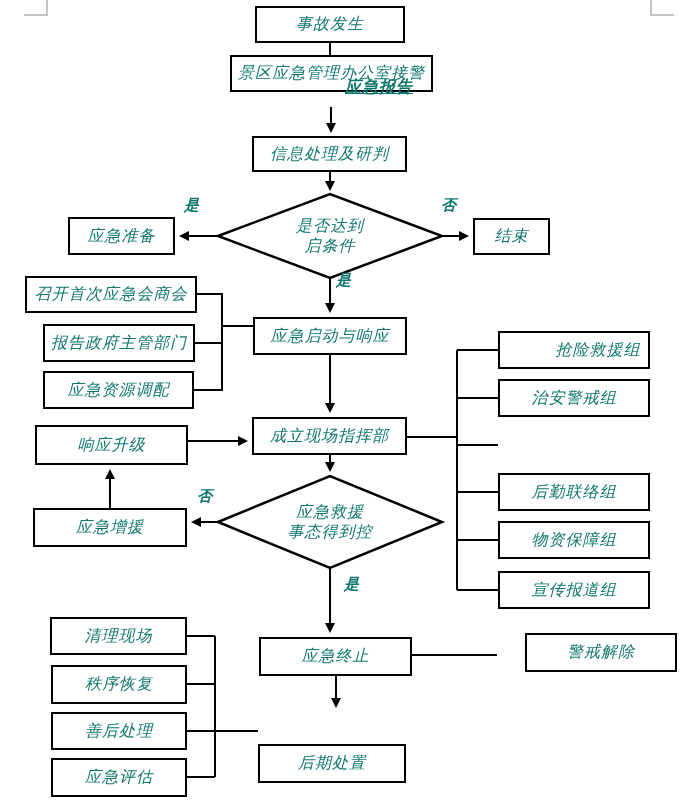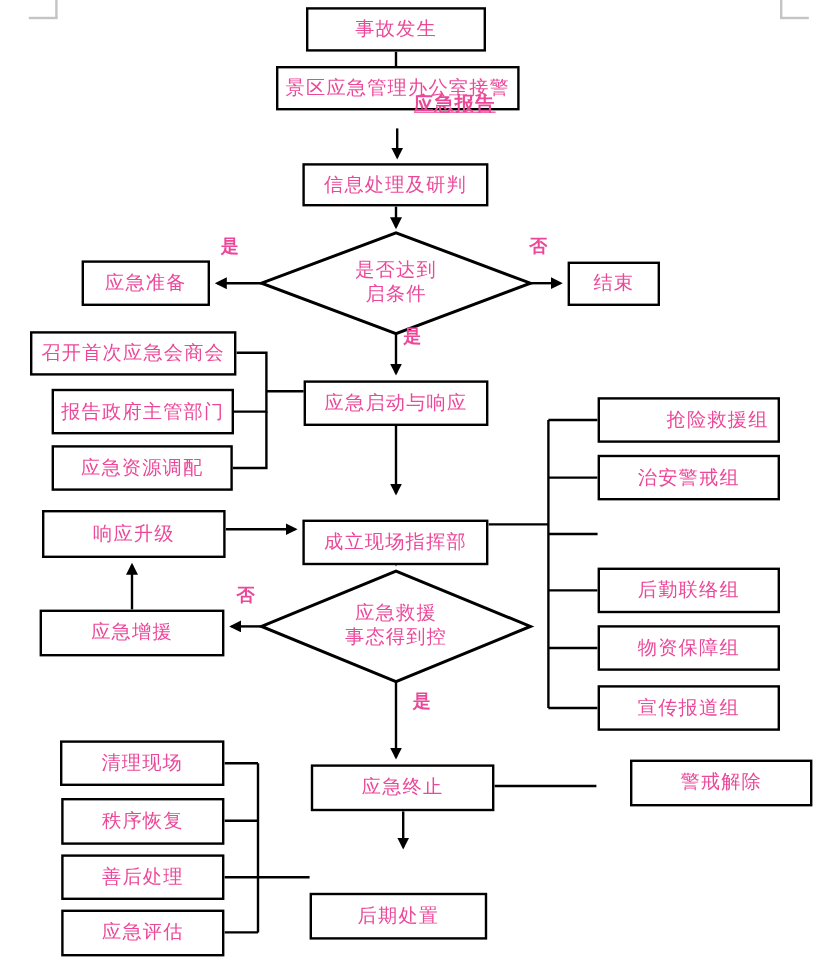--- a/index.html
+++ b/index.html
@@ -1,22 +1,23 @@
 <!DOCTYPE html>
 <html><head>
 <meta charset="utf-8">
 <style>
   html, body { margin:0; padding:0; background:#ffffff; }
   .canvas {
     position: relative;
     width: 688px; height: 811px;
     background: #ffffff;
     font-family: "Liberation Sans", "DejaVu Sans", sans-serif;
-    color: #ec4899;
+    color: #0f766e;
     overflow: hidden;
+    font-style: italic;
   }
   svg.wires { position:absolute; left:0; top:0; width:688px; height:811px; }
   svg.wires path, svg.wires line, svg.wires polyline {
     stroke:#000; stroke-width:2; fill:none;
   }
   svg.wires .head { fill:#000; stroke:none; }
   .box {
     position:absolute; box-sizing:border-box;
     border:2px solid #000; background:#fff;
     display:flex; align-items:center; justify-content:center;
@@ -91,21 +92,21 @@
   <div class="box" style="left:230px; top:55px; width:203px; height:37px;">景区应急管理办公室接警</div>
   <div class="box" style="left:252px; top:136px; width:155px; height:36px;">信息处理及研判</div>
   <div class="box" style="left:68px; top:217px; width:107px; height:38px;">应急准备</div>
   <div class="box" style="left:473px; top:218px; width:77px; height:37px;">结束</div>
 
   <div class="box" style="left:25px; top:276px; width:172px; height:37px;">召开首次应急会商会</div>
   <div class="box" style="left:43px; top:324px; width:152px; height:38px;">报告政府主管部门</div>
   <div class="box" style="left:43px; top:371px; width:151px; height:38px;">应急资源调配</div>
 
   <div class="box" style="left:253px; top:317px; width:154px; height:38px;">应急启动与响应</div>
-  <div class="box" style="left:252px; top:417px; width:155px; height:38px;margin-top:16px;">成立现场指挥部</div>
+  <div class="box" style="left:252px; top:417px; width:155px; height:38px;">成立现场指挥部</div>
   <div class="box" style="left:35px; top:425px; width:153px; height:40px;">响应升级</div>
   <div class="box" style="left:33px; top:508px; width:154px; height:39px;">应急增援</div>
 
   <div class="box" style="left:498px; top:331px; width:152px; height:38px;padding-left:48px;">抢险救援组</div>
   <div class="box" style="left:498px; top:379px; width:152px; height:38px;">治安警戒组</div>
   <div class="box" style="left:498px; top:473px; width:152px; height:38px;">后勤联络组</div>
   <div class="box" style="left:498px; top:521px; width:152px; height:38px;">物资保障组</div>
   <div class="box" style="left:498px; top:571px; width:152px; height:38px;">宣传报道组</div>
 
   <div class="box" style="left:259px; top:637px; width:153px; height:39px;">应急终止</div>

